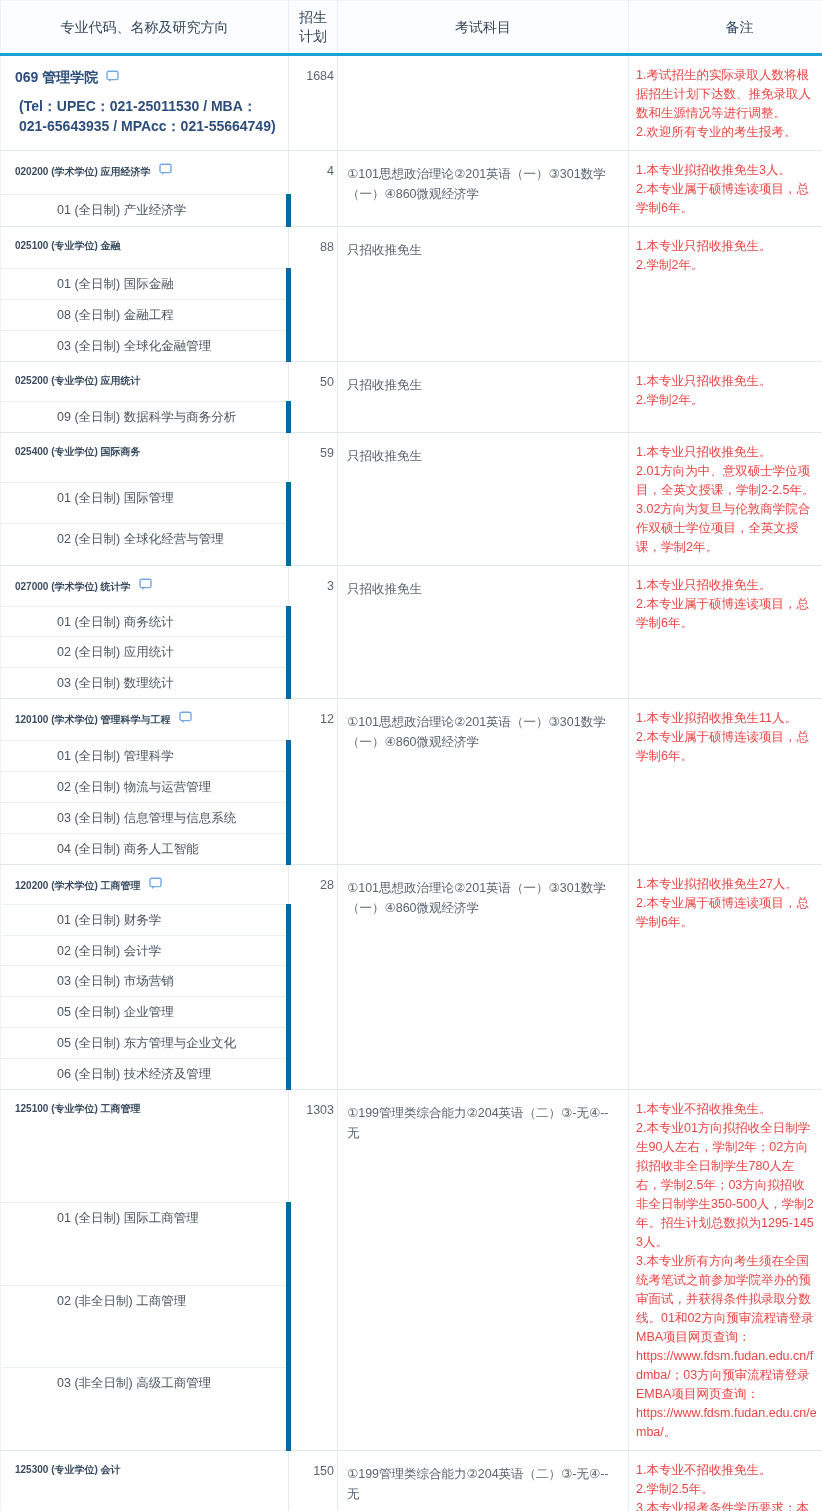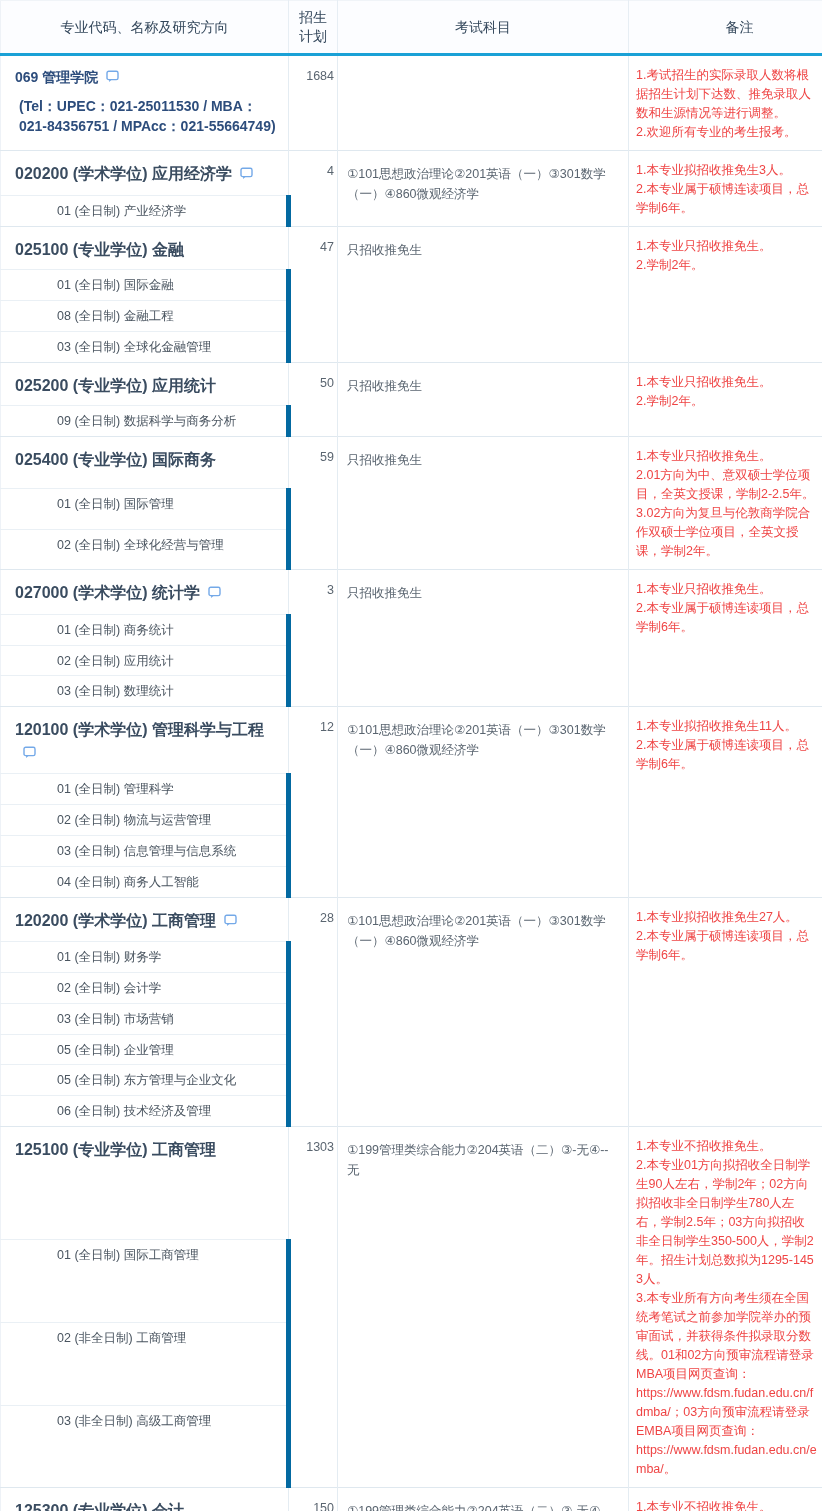--- a/index.html
+++ b/index.html
@@ -26,21 +26,21 @@
     border-right:1px solid #e7eef4;
   }
   thead th:last-child { border-right:none;padding-left:32px; }
 
   td { vertical-align:top; background:#fff; }
   tr.group-row > td { border-top:1px solid #dfe8ef; }
 
   td.cell-major {
     border-right:1px solid #e4ecf2;
     padding:12px 10px 8px 14px;
-    font-size:16px; font-weight:700; color:#3a4c60;
+    font-size:10px; font-weight:700; color:#3a4c60;
     line-height:1.4;
   }
   td.cell-major.dept { font-size:14px; color:#2d4d7c; }
   .tel { margin-top:7px; padding-left:4px; line-height:1.45; }
 
   td.cell-sub {
     border-right:5px solid #0369a1; border-top:1px solid #eaf0f5;
     padding:7px 10px 6px 56px;
     font-size:12.5px; font-weight:400; color:#4a5560; line-height:1.35;
   }
@@ -88,42 +88,42 @@
         <th>招生计划</th>
         <th>考试科目</th>
         <th>备注</th>
       </tr>
     </thead>
     <tbody id="catalog-body">
         <tr class="group-row gr-0">
           <td class="cell-major dept"><span class="major-name">069 管理学院</span><span class="cicon"><svg width="13" height="13" viewBox="0 0 13 13" fill="none" xmlns="http://www.w3.org/2000/svg">
                 <rect x="1" y="1.2" width="11" height="8.4" rx="1.7" stroke="#74a9e8" stroke-width="1.4"></rect>
                 <path d="M3.1 9.4 L3.1 11.9 L5.9 9.4 Z" fill="#74a9e8"></path>
-              </svg></span><div class="tel">(Tel：UPEC：021-25011530 / MBA：021-84356751 / MPAcc：021-55664749)</div></td>
+              </svg></span><div class="tel">(Tel：UPEC：021-25011530 / MBA：021-65643935 / MPAcc：021-55664749)</div></td>
           <td class="cell-plan" rowspan="1">1684</td>
           <td class="cell-exam" rowspan="1"></td>
           <td class="cell-remarks" rowspan="1">1.考试招生的实际录取人数将根据招生计划下达数、推免录取人数和生源情况等进行调整。
 2.欢迎所有专业的考生报考。</td>
         </tr>
         <tr class="group-row gr-1">
           <td class="cell-major"><span class="major-name">020200 (学术学位) 应用经济学</span><span class="cicon"><svg width="13" height="13" viewBox="0 0 13 13" fill="none" xmlns="http://www.w3.org/2000/svg">
                 <rect x="1" y="1.2" width="11" height="8.4" rx="1.7" stroke="#74a9e8" stroke-width="1.4"></rect>
                 <path d="M3.1 9.4 L3.1 11.9 L5.9 9.4 Z" fill="#74a9e8"></path>
               </svg></span></td>
           <td class="cell-plan" rowspan="2">4</td>
           <td class="cell-exam" rowspan="2">①101思想政治理论②201英语（一）③301数学（一）④860微观经济学</td>
           <td class="cell-remarks" rowspan="2">1.本专业拟招收推免生3人。
 2.本专业属于硕博连读项目，总学制6年。</td>
         </tr>
         <tr class="sr-1">
           <td class="cell-sub">01 (全日制) 产业经济学</td>
         </tr>
         <tr class="group-row gr-2">
           <td class="cell-major"><span class="major-name">025100 (专业学位) 金融</span></td>
-          <td class="cell-plan" rowspan="4">47</td>
+          <td class="cell-plan" rowspan="4">88</td>
           <td class="cell-exam" rowspan="4">只招收推免生</td>
           <td class="cell-remarks" rowspan="4">1.本专业只招收推免生。
 2.学制2年。</td>
         </tr>
         <tr class="sr-2">
           <td class="cell-sub">01 (全日制) 国际金融</td>
         </tr>
         <tr class="sr-2">
           <td class="cell-sub">08 (全日制) 金融工程</td>
         </tr>

